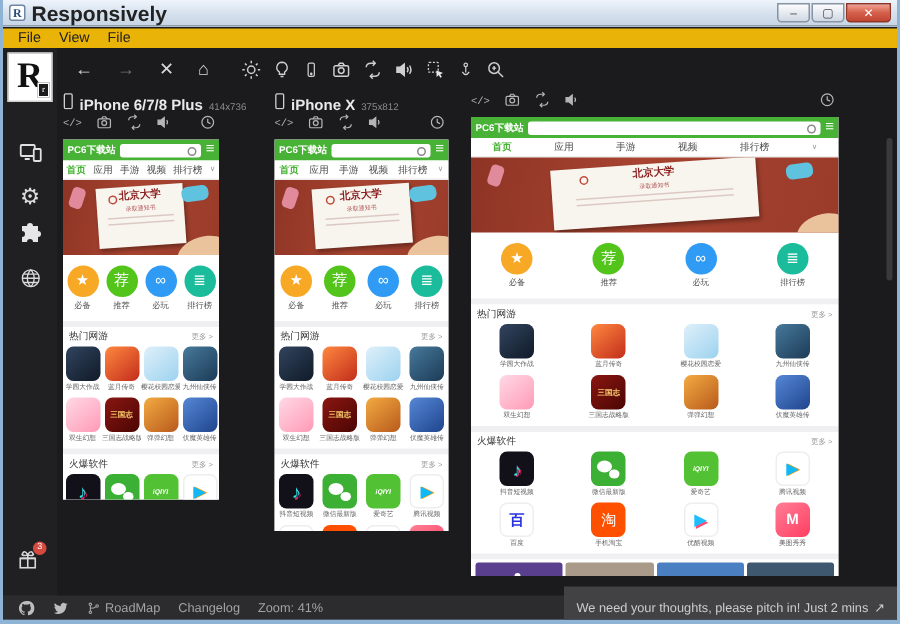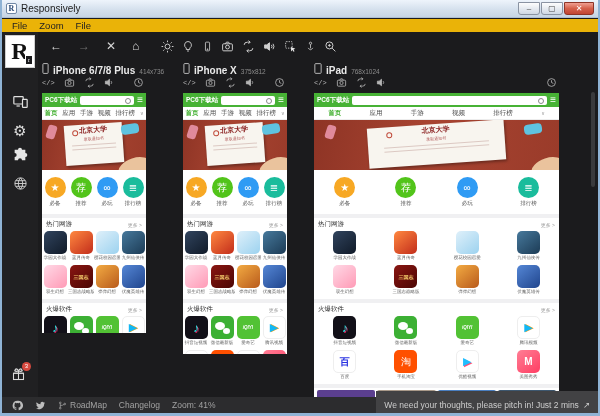--- a/index.html
+++ b/index.html
@@ -1,21 +1,21 @@
 <!DOCTYPE html>
 <html><head>
 <meta charset="utf-8">
 <style>
   html,body{margin:0;padding:0;background:#555;}
   *{box-sizing:border-box;font-family:"Liberation Sans","DejaVu Sans",sans-serif;}
   .window{position:relative;width:600px;height:416px;background:#1b1b1d;border-left:2px solid #8fb3d5;border-right:2px solid #8fb3d5;border-bottom:3px solid #8fb3d5;overflow:hidden;}
   
   .titlebar{position:absolute;top:0;left:0;right:0;height:18px;background:linear-gradient(#eef4fb,#d3dfec 60%,#c7d5e4);border-bottom:1px solid #aebfd2;display:flex;align-items:center;padding:0 4px;}
   .app-ico{width:11px;height:11px;background:#fff;border:1px solid #6f87a5;border-radius:2px;color:#2a4a77;font:bold 8px "Liberation Serif",serif;text-align:center;line-height:10px;margin-right:4px;}
-  .title-text{font-size:10px;color:#222;}
+  .title-text{font-size:14px;color:#222;font-weight:bold;}
   .winbtns{margin-left:auto;display:flex;gap:1px;}
   .wbtn{width:22px;height:13px;border:1px solid #8a93a2;border-radius:0 0 3px 3px;background:linear-gradient(#fdfdfd,#cfd8e4);color:#444;font-size:8px;line-height:11px;text-align:center;}
   .wbtn.close{width:30px;background:linear-gradient(#f0a092,#d4604b 50%,#c14532);color:#fff;border-color:#8e3528;}
   
   .menubar{position:absolute;top:19px;left:0;right:0;height:13px;background:#eab308;display:flex;align-items:center;padding-left:4px;}
   .menu-item{font-size:9.5px;color:#222;padding:0 6px;}
   
   .app{position:absolute;top:32px;left:0;right:0;height:368px;background:#1b1b1d;}
   
   .toolbar{position:absolute;top:0;left:36px;right:0;height:28px;display:flex;align-items:center;}
@@ -37,21 +37,21 @@
   .logo .R{font:bold 24px "Liberation Serif",serif;line-height:31px;text-align:center;display:block;}
   .logo .r{position:absolute;right:1px;bottom:2px;width:8px;height:10px;background:#1b1b1d;border:1px solid #fff;color:#fff;font:6px "Liberation Serif",serif;text-align:center;line-height:9px;}
   .side-icons{position:absolute;top:62px;left:0;width:36px;display:flex;flex-direction:column;align-items:center;gap:9px;}
   .side-gear{font-size:15px;color:#dcdcdc;line-height:1;}
   .gift{position:absolute;left:9px;bottom:12px;}
   .badge{position:absolute;right:-5px;top:-5px;min-width:9px;height:9px;border-radius:5px;background:#d6493f;color:#fff;font-size:6px;line-height:9px;text-align:center;padding:0 1px;}
   
   .device-area{position:absolute;left:36px;top:28px;right:0;bottom:0;overflow:hidden;}
   .device-col{position:absolute;top:0;}
   .d1{left:4px;width:104px;}
-  .d2{left:145px;width:104px;}
+  .d2{left:145px;width:116px;}
   .d3{left:276px;width:245px;}
   .dev-head{display:flex;align-items:baseline;gap:4px;height:15px;}
   .dev-name{font-size:10px;font-weight:bold;color:#e9e9e9;white-space:nowrap;}
   .dev-size{font-size:6.5px;color:#8b8b8b;}
   .dev-tools{display:flex;align-items:center;gap:9px;height:15px;color:#b5b5b5;}
   .dev-tools .code{font-size:7px;color:#b5b5b5;}
   .dev-clock{margin-left:auto;margin-right:2px;}
   .preview{margin-top:3px;background:#fff;overflow:hidden;position:relative;}
   .d1 .preview{height:240px;}
   .d2 .preview{height:261px;}
@@ -131,21 +131,21 @@
     <span class="title-text">Responsively</span>
     <span class="winbtns">
       <span class="wbtn">–</span>
       <span class="wbtn">▢</span>
       <span class="wbtn close">✕</span>
     </span>
   </div>
 
   <div class="menubar">
     <span class="menu-item">File</span>
-    <span class="menu-item">Zoom</span>
+    <span class="menu-item">View</span>
     <span class="menu-item">File</span>
   </div>
 
   <div class="app">
 
     <div class="toolbar">
       <span class="tb-nav">
         <span class="tb-glyph">←</span>
         <span class="tb-glyph dim">→</span>
         <span class="tb-glyph">✕</span>
@@ -548,27 +548,20 @@
                 <div class="g-ic ic-youku"></div>
               </div>
               <div class="m-item">
                 <div class="g-ic ic-meitu"></div>
               </div>
             </div>
           </div>
       </div>
 
       <div class="device-col d3">
-        <div class="dev-head">
-          <span><svg width="8" height="11" viewBox="0 0 28 38" fill="none" stroke="#cfcfcf" stroke-width="3">
-                <rect x="3" y="2" width="22" height="34" rx="3"></rect>
-              </svg></span>
-          <span class="dev-name">iPad</span>
-          <span class="dev-size">768x1024</span>
-        </div>
         <div class="dev-tools">
           <span class="code mono">&lt;/&gt;</span>
           <span><svg width="11" height="11" viewBox="0 0 24 24" fill="none" stroke="#b5b5b5" stroke-width="1.8">
                 <path d="M8 7l2-3h4l2 3"></path>
                 <rect x="3" y="7" width="18" height="13" rx="2"></rect>
                 <circle cx="12" cy="13" r="3.5"></circle>
               </svg></span>
           <span><svg width="11" height="11" viewBox="0 0 24 24" fill="none" stroke="#b5b5b5" stroke-width="1.8">
                 <path d="M4 9q0-5 6-5h5"></path>
                 <path d="M12 1l3 3-3 3"></path>

